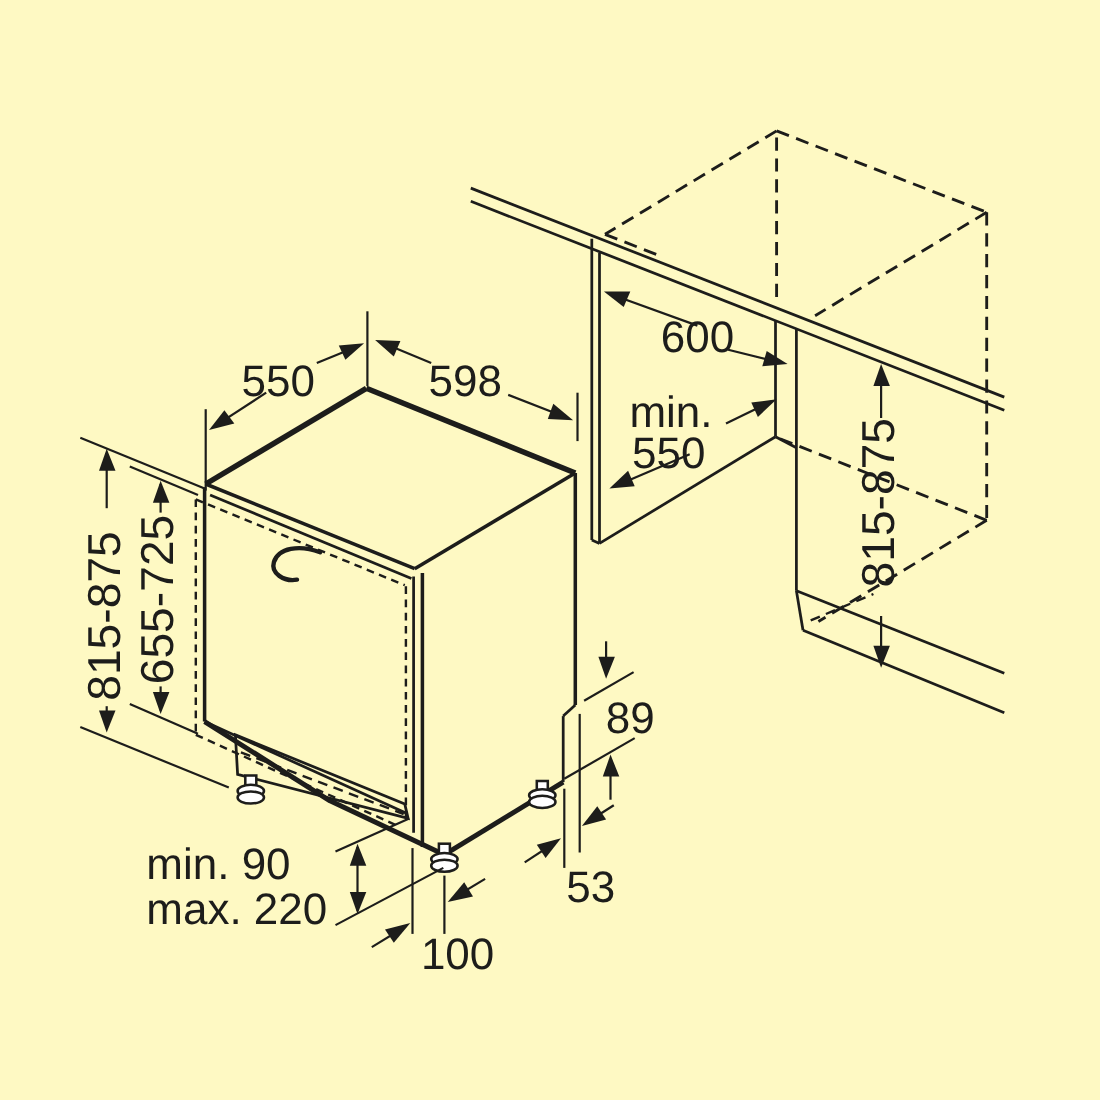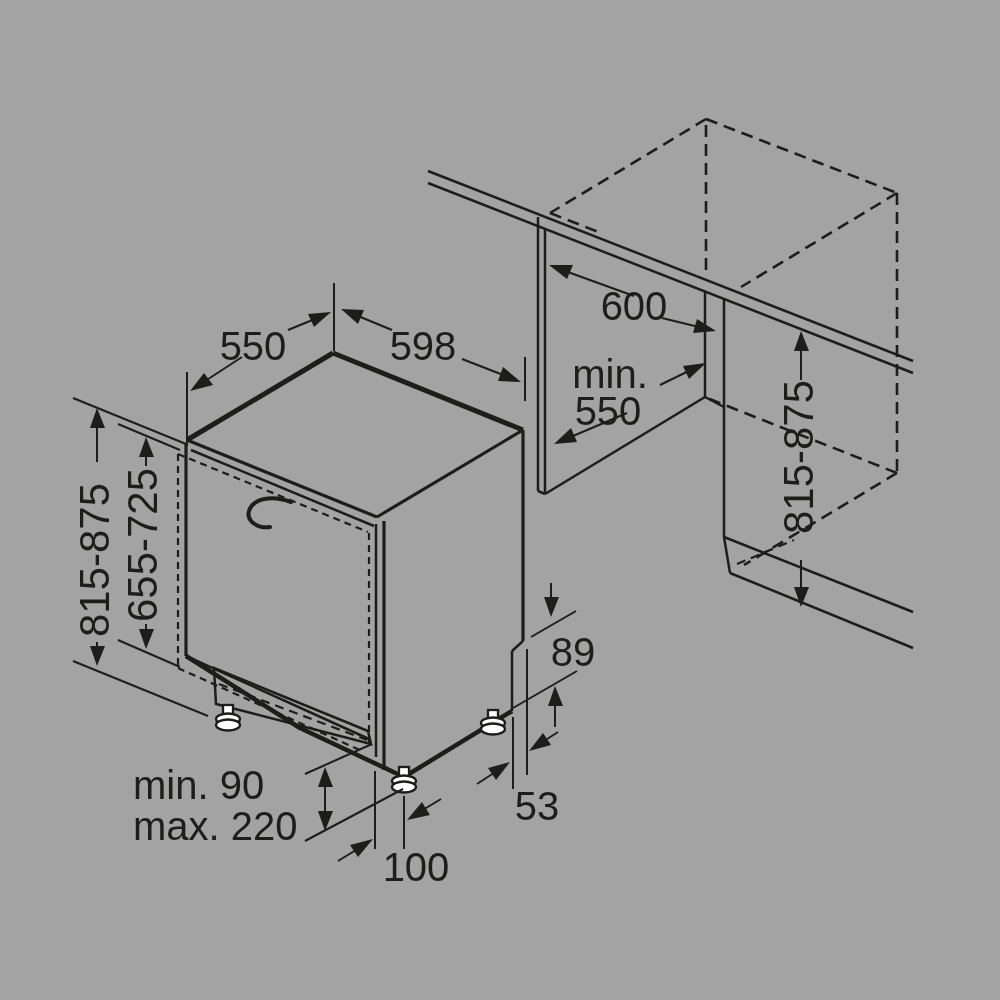--- a/index.html
+++ b/index.html
@@ -1,16 +1,16 @@
 <!DOCTYPE html>
 <html><head>
 <meta charset="utf-8">
 <style>
   html,body{margin:0;padding:0;background:#fff;}
-  .stage{width:1000px;height:1000px;background:#a3a3a3;position:relative;font-family:"Liberation Sans",sans-serif;}
+  .stage{width:1000px;height:1000px;background:#fef9c3;position:relative;font-family:"Liberation Sans",sans-serif;}
   svg{display:block}
   .ln{stroke:#1d1d1b;stroke-width:2.5;fill:none;}
   .thin{stroke:#1d1d1b;stroke-width:2;fill:none;}
   .thick{stroke:#1d1d1b;stroke-width:5;fill:none;}
   .semithick{stroke:#1d1d1b;stroke-width:3.2;fill:none;}
   .heavy{stroke:#1d1d1b;stroke-width:4.5;fill:none;stroke-linejoin:round;}
   .dashbox{stroke:#1d1d1b;stroke-width:2.6;fill:none;stroke-dasharray:12 7;}
   .dashdoor{stroke:#1d1d1b;stroke-width:2.2;fill:none;stroke-dasharray:7 5;}
   .dashmid{stroke:#1d1d1b;stroke-width:2.2;fill:none;stroke-dasharray:9 6;}
   .head{fill:#1d1d1b;stroke:none;}

